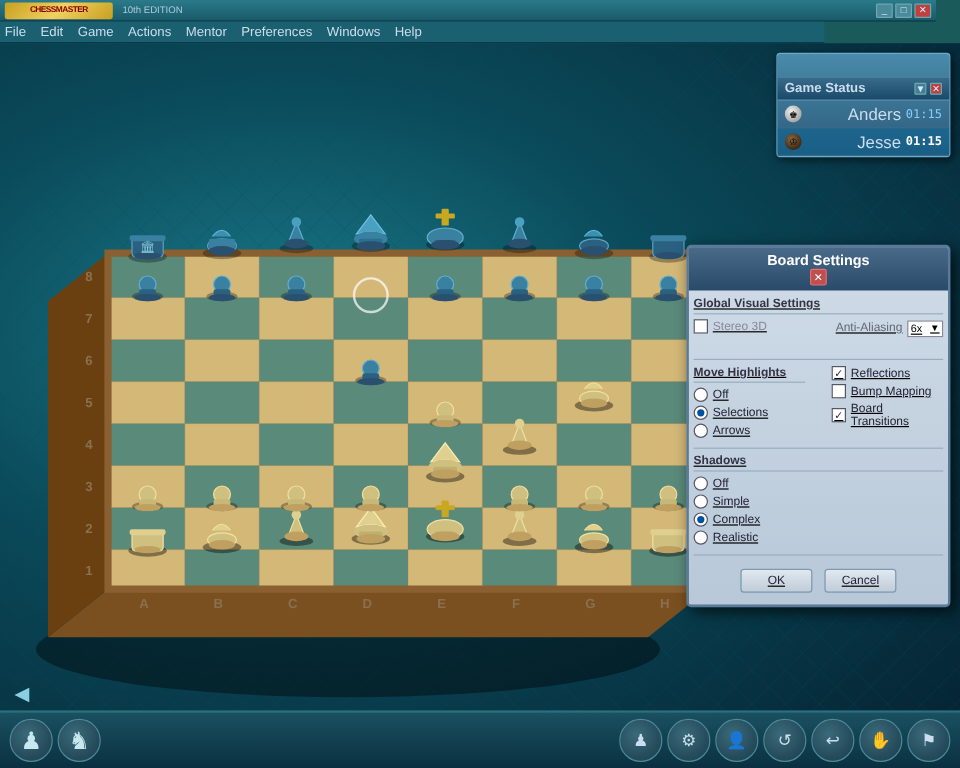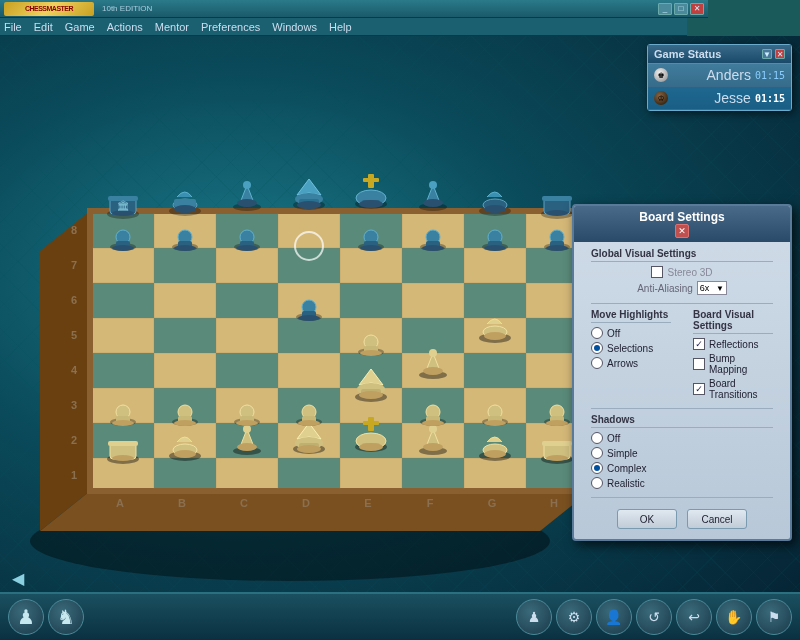--- a/index.html
+++ b/index.html
@@ -7,21 +7,21 @@
       width: 800px;
       height: 640px;
       overflow: hidden;
       font-family: Arial, sans-serif;
       background: #1a5a5a;
       position: relative;
     }
 
     
     #title-bar {
-      width: 708px;
+      width: 780px;
       height: 18px;
       background: linear-gradient(to bottom, #2a7a8a, #1a5a6a);
       display: flex;
       align-items: center;
       justify-content: space-between;
       padding: 0 4px;
       border-bottom: 1px solid #0a3a4a;
     }
     #title-bar-left {
       display: flex;
@@ -106,20 +106,21 @@
       border-radius: 3px;
       box-shadow: 2px 2px 8px rgba(0,0,0,0.6);
     }
     #game-status-header {
       background: linear-gradient(to bottom, #3a6a8a, #1a4a6a);
       padding: 3px 6px;
       display: flex;
       align-items: center;
       justify-content: space-between;
       border-bottom: 1px solid #5a8aaa;
+      margin-top: 20px;
     }
     #game-status-title {
       font-size: 11px;
       color: #cde;
       font-weight: bold;
     }
     .player-row {
       display: flex;
       align-items: center;
       padding: 3px 6px;
@@ -190,21 +191,22 @@
       border: 1px solid #e07070;
       border-radius: 2px;
       display: flex;
       align-items: center;
       justify-content: center;
       font-size: 9px;
       color: #fff;
       cursor: pointer;
     }
     #bs-body {
-      padding: 6px 17px;
+      padding: 6px 4px;
+      text-decoration: underline;
     }
     .bs-section-title {
       font-size: 10px;
       color: #334;
       font-weight: bold;
       margin-bottom: 4px;
       padding-bottom: 2px;
       border-bottom: 1px solid #9aadbe;
     }
     .bs-row {
@@ -366,22 +368,21 @@
       left: 0px;
       width: 630px;
       height: 560px;
       pointer-events: none;
     }
 
     .global-row {
       display: flex;
       align-items: center;
       justify-content: space-between;
-      margin-bottom: 8px;
-      flex-direction: column;
+      margin-bottom: 18px;
     }
   </style>
 </head>
 <body>
 
 <div id="title-bar">
   <div id="title-bar-left">
     <div id="title-logo">
       <span style="font-size:7px; color:#800; font-weight:900; letter-spacing:-0.5px;">CHESSMASTER</span>
     </div>
@@ -822,21 +823,20 @@
             <div class="bs-radio selected"></div>
             <span class="bs-label">Selections</span>
           </div>
           <div class="bs-row">
             <div class="bs-radio"></div>
             <span class="bs-label">Arrows</span>
           </div>
         </div>
 
         <div class="bs-col">
-          <div class="bs-section-title">Board Visual Settings</div>
           <div class="bs-row">
             <div class="bs-checkbox checked"></div>
             <span class="bs-label">Reflections</span>
           </div>
           <div class="bs-row">
             <div class="bs-checkbox"></div>
             <span class="bs-label">Bump Mapping</span>
           </div>
           <div class="bs-row">
             <div class="bs-checkbox checked"></div>

